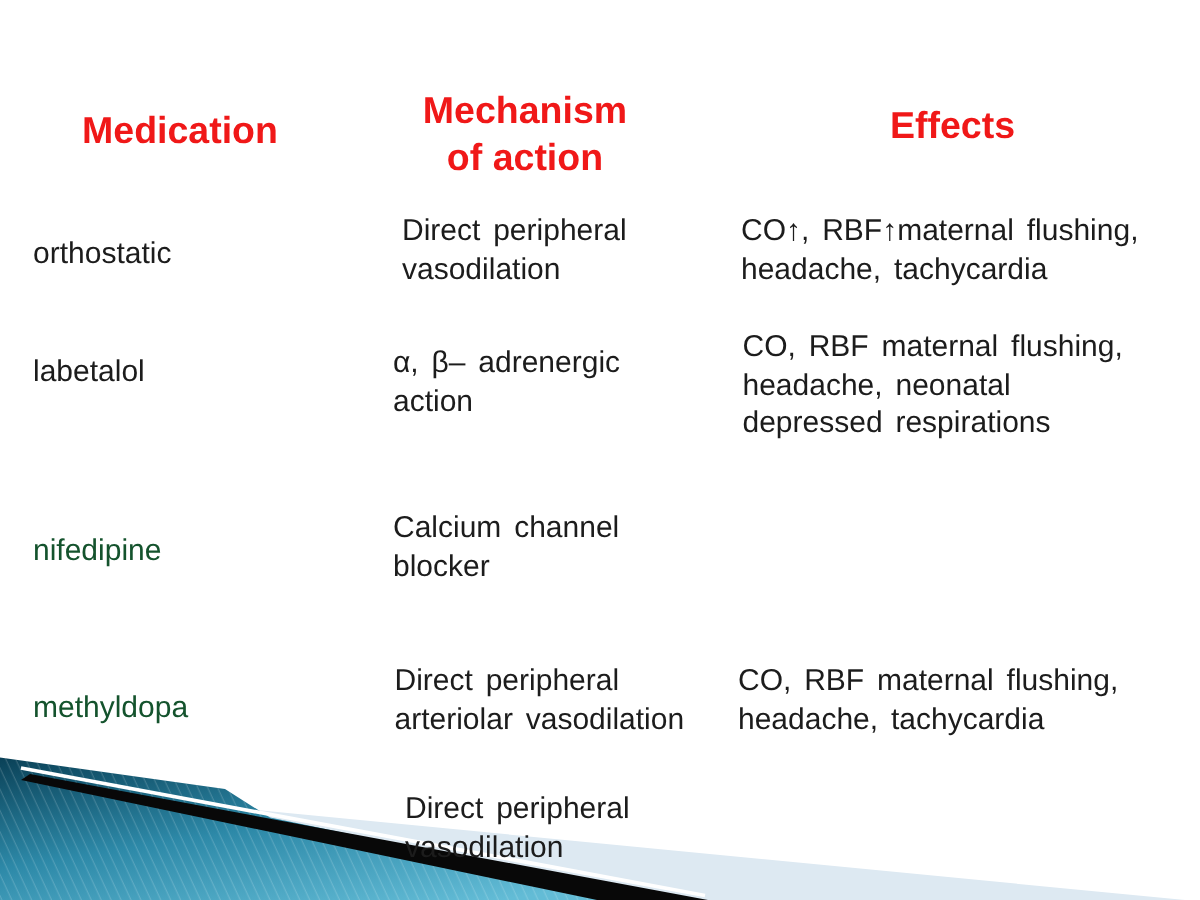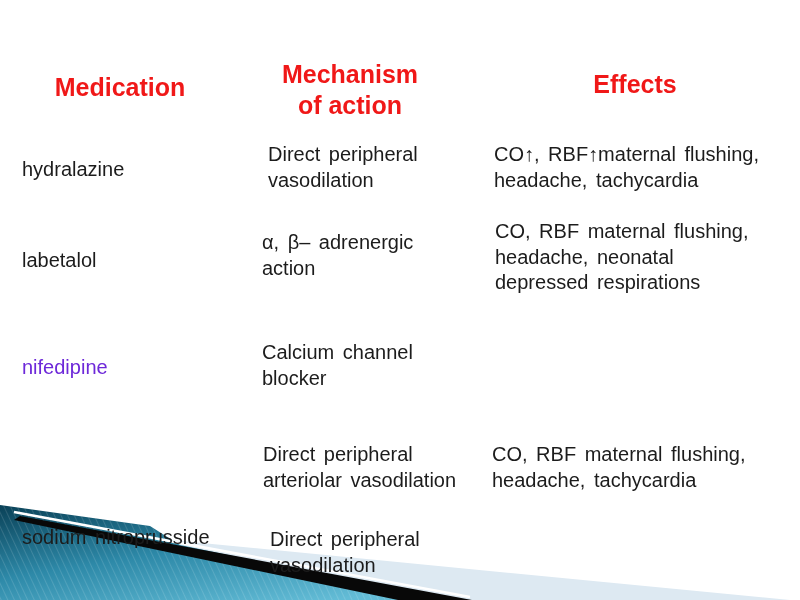--- a/index.html
+++ b/index.html
@@ -2,21 +2,21 @@
 <html><head>
 <meta charset="utf-8">
 <style>
   html,body{margin:0;padding:0;background:#ffffff;}
   #slide{position:relative;width:800px;height:600px;background:#ffffff;overflow:hidden;
          font-family:"Liberation Sans",sans-serif;}
   .cell{position:absolute;font-size:20px;line-height:25.5px;color:#1c1c1c;
         white-space:pre-line;word-spacing:3px;z-index:2;}
   .hdr{position:absolute;font-size:25px;line-height:31px;font-weight:bold;color:#f01818;
        text-align:center;white-space:pre-line;z-index:2;}
-  .red{color:#6d28d9;}
+  .red{color:#14532d;}
   #decor{position:absolute;left:0;top:0;width:800px;height:600px;z-index:1;pointer-events:none;}
 </style>
 </head>
 <body>
 
 <div id="slide">
 
   <svg id="decor" viewBox="0 0 800 600" aria-hidden="true">
     <defs>
       <linearGradient id="tealGrad" x1="0" y1="0" x2="0.75" y2="1">
@@ -38,39 +38,39 @@
     <line x1="14" y1="512" x2="470" y2="597" stroke="#ffffff" stroke-width="2.5"></line>
 
     <polygon points="20,516 472,600 398,600 14,520" fill="#080808"></polygon>
   </svg>
 
   <div class="hdr" style="left:20px;top:72px;width:200px;">Medication</div>
   <div class="hdr" style="left:250px;top:59px;width:200px;">Mechanism
 of action</div>
   <div class="hdr" style="left:535px;top:69px;width:200px;">Effects</div>
 
-  <div class="cell" style="left:22px;top:157px;">hydralazine</div>
+  <div class="cell" style="left:22px;top:157px;">orthostatic</div>
   <div class="cell" style="left:268px;top:142px;">Direct peripheral
  vasodilation</div>
   <div class="cell" style="left:494px;top:142px;">CO↑, RBF↑maternal flushing,
  headache, tachycardia</div>
 
-  <div class="cell" style="left:22px;top:248px;text-align:right;">labetalol</div>
+  <div class="cell" style="left:22px;top:236px;text-align:right;">labetalol</div>
   <div class="cell" style="left:262px;top:230px;">α, β– adrenergic
 action</div>
   <div class="cell" style="left:495px;top:219px;">CO, RBF maternal flushing,
 headache, neonatal
 depressed respirations</div>
 
   <div class="cell red" style="left:22px;top:355px;">nifedipine</div>
   <div class="cell" style="left:262px;top:340px;">Calcium channel
 blocker</div>
 
+  <div class="cell red" style="left:22px;top:460px;">methyldopa</div>
   <div class="cell" style="left:263px;top:442px;">Direct peripheral
  arteriolar vasodilation</div>
   <div class="cell" style="left:492px;top:442px;">CO, RBF maternal flushing,
  headache, tachycardia</div>
 
-  <div class="cell" style="left:22px;top:525px;">sodium nitroprusside</div>
   <div class="cell" style="left:270px;top:527px;">Direct peripheral
  vasodilation</div>
 
 </div>
 
 </body></html>

